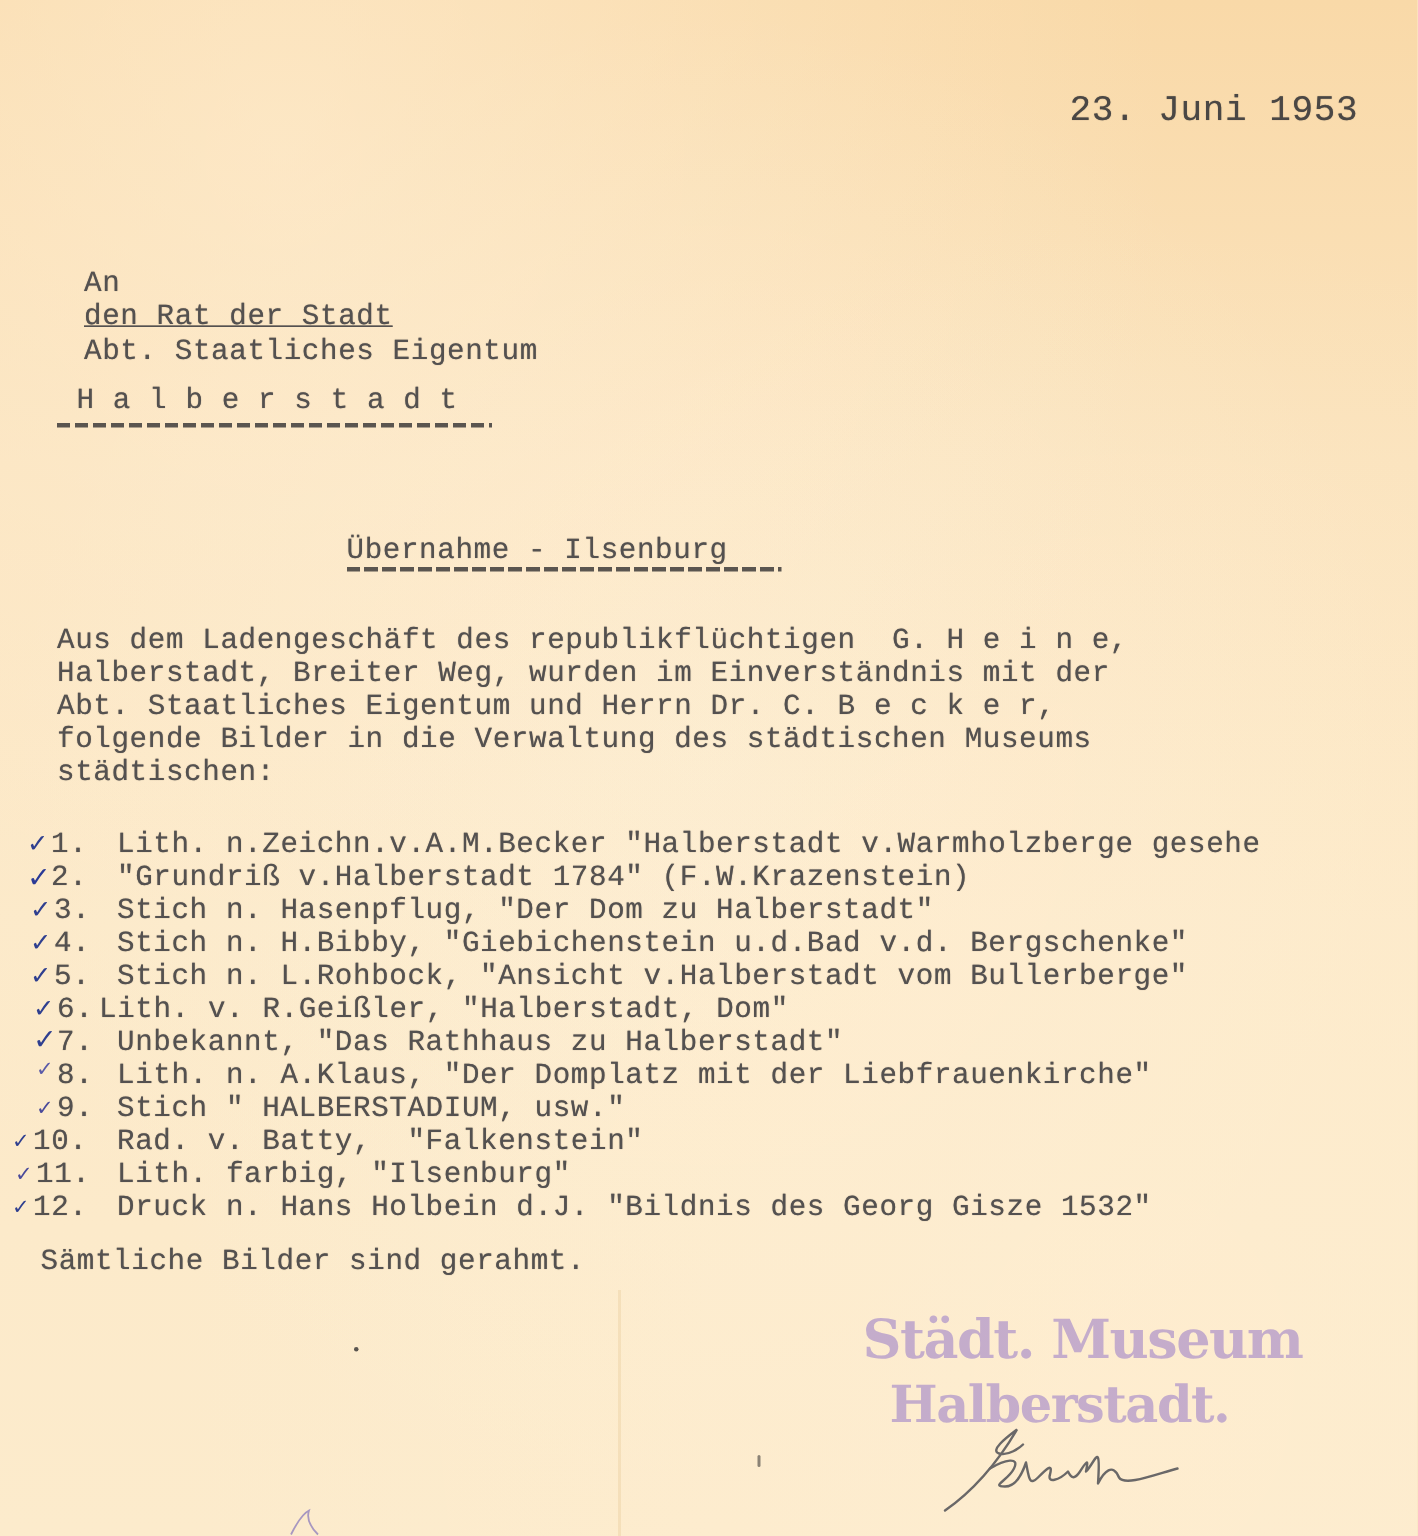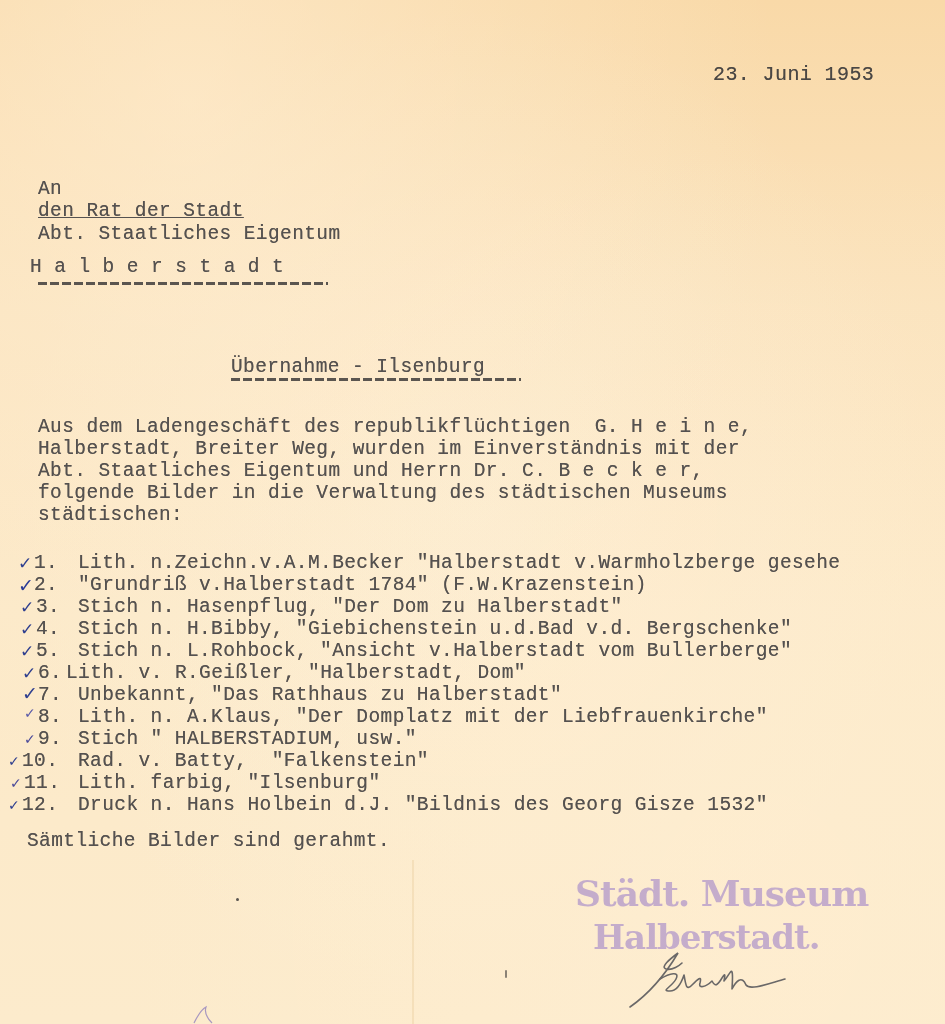--- a/index.html
+++ b/index.html
@@ -37,28 +37,28 @@
       white-space: pre;
       font-size: 19.5px;
       letter-spacing: 0.4px;
       line-height: 22px;
       color: #545150;
       text-shadow: 0 0 0.6px rgba(60,55,50,0.6);
     }
     .date {
       left: 713px;
       top: 64px;
-      font-size: 20px;
+      font-size: 24px;
       color: #4a4745;
     }
     .addr {
-      left: 38px;
+      left: 56px;
     }
     .city {
-      left: 30px;
+      left: 51px;
       top: 256px;
     }
     .underline-dash {
       position: absolute;
       height: 3px;
       background-image: repeating-linear-gradient(90deg, #3e3b3a 0 9px, transparent 9px 12px);
       opacity: 0.85;
     }
     .title {
       left: 231px;

